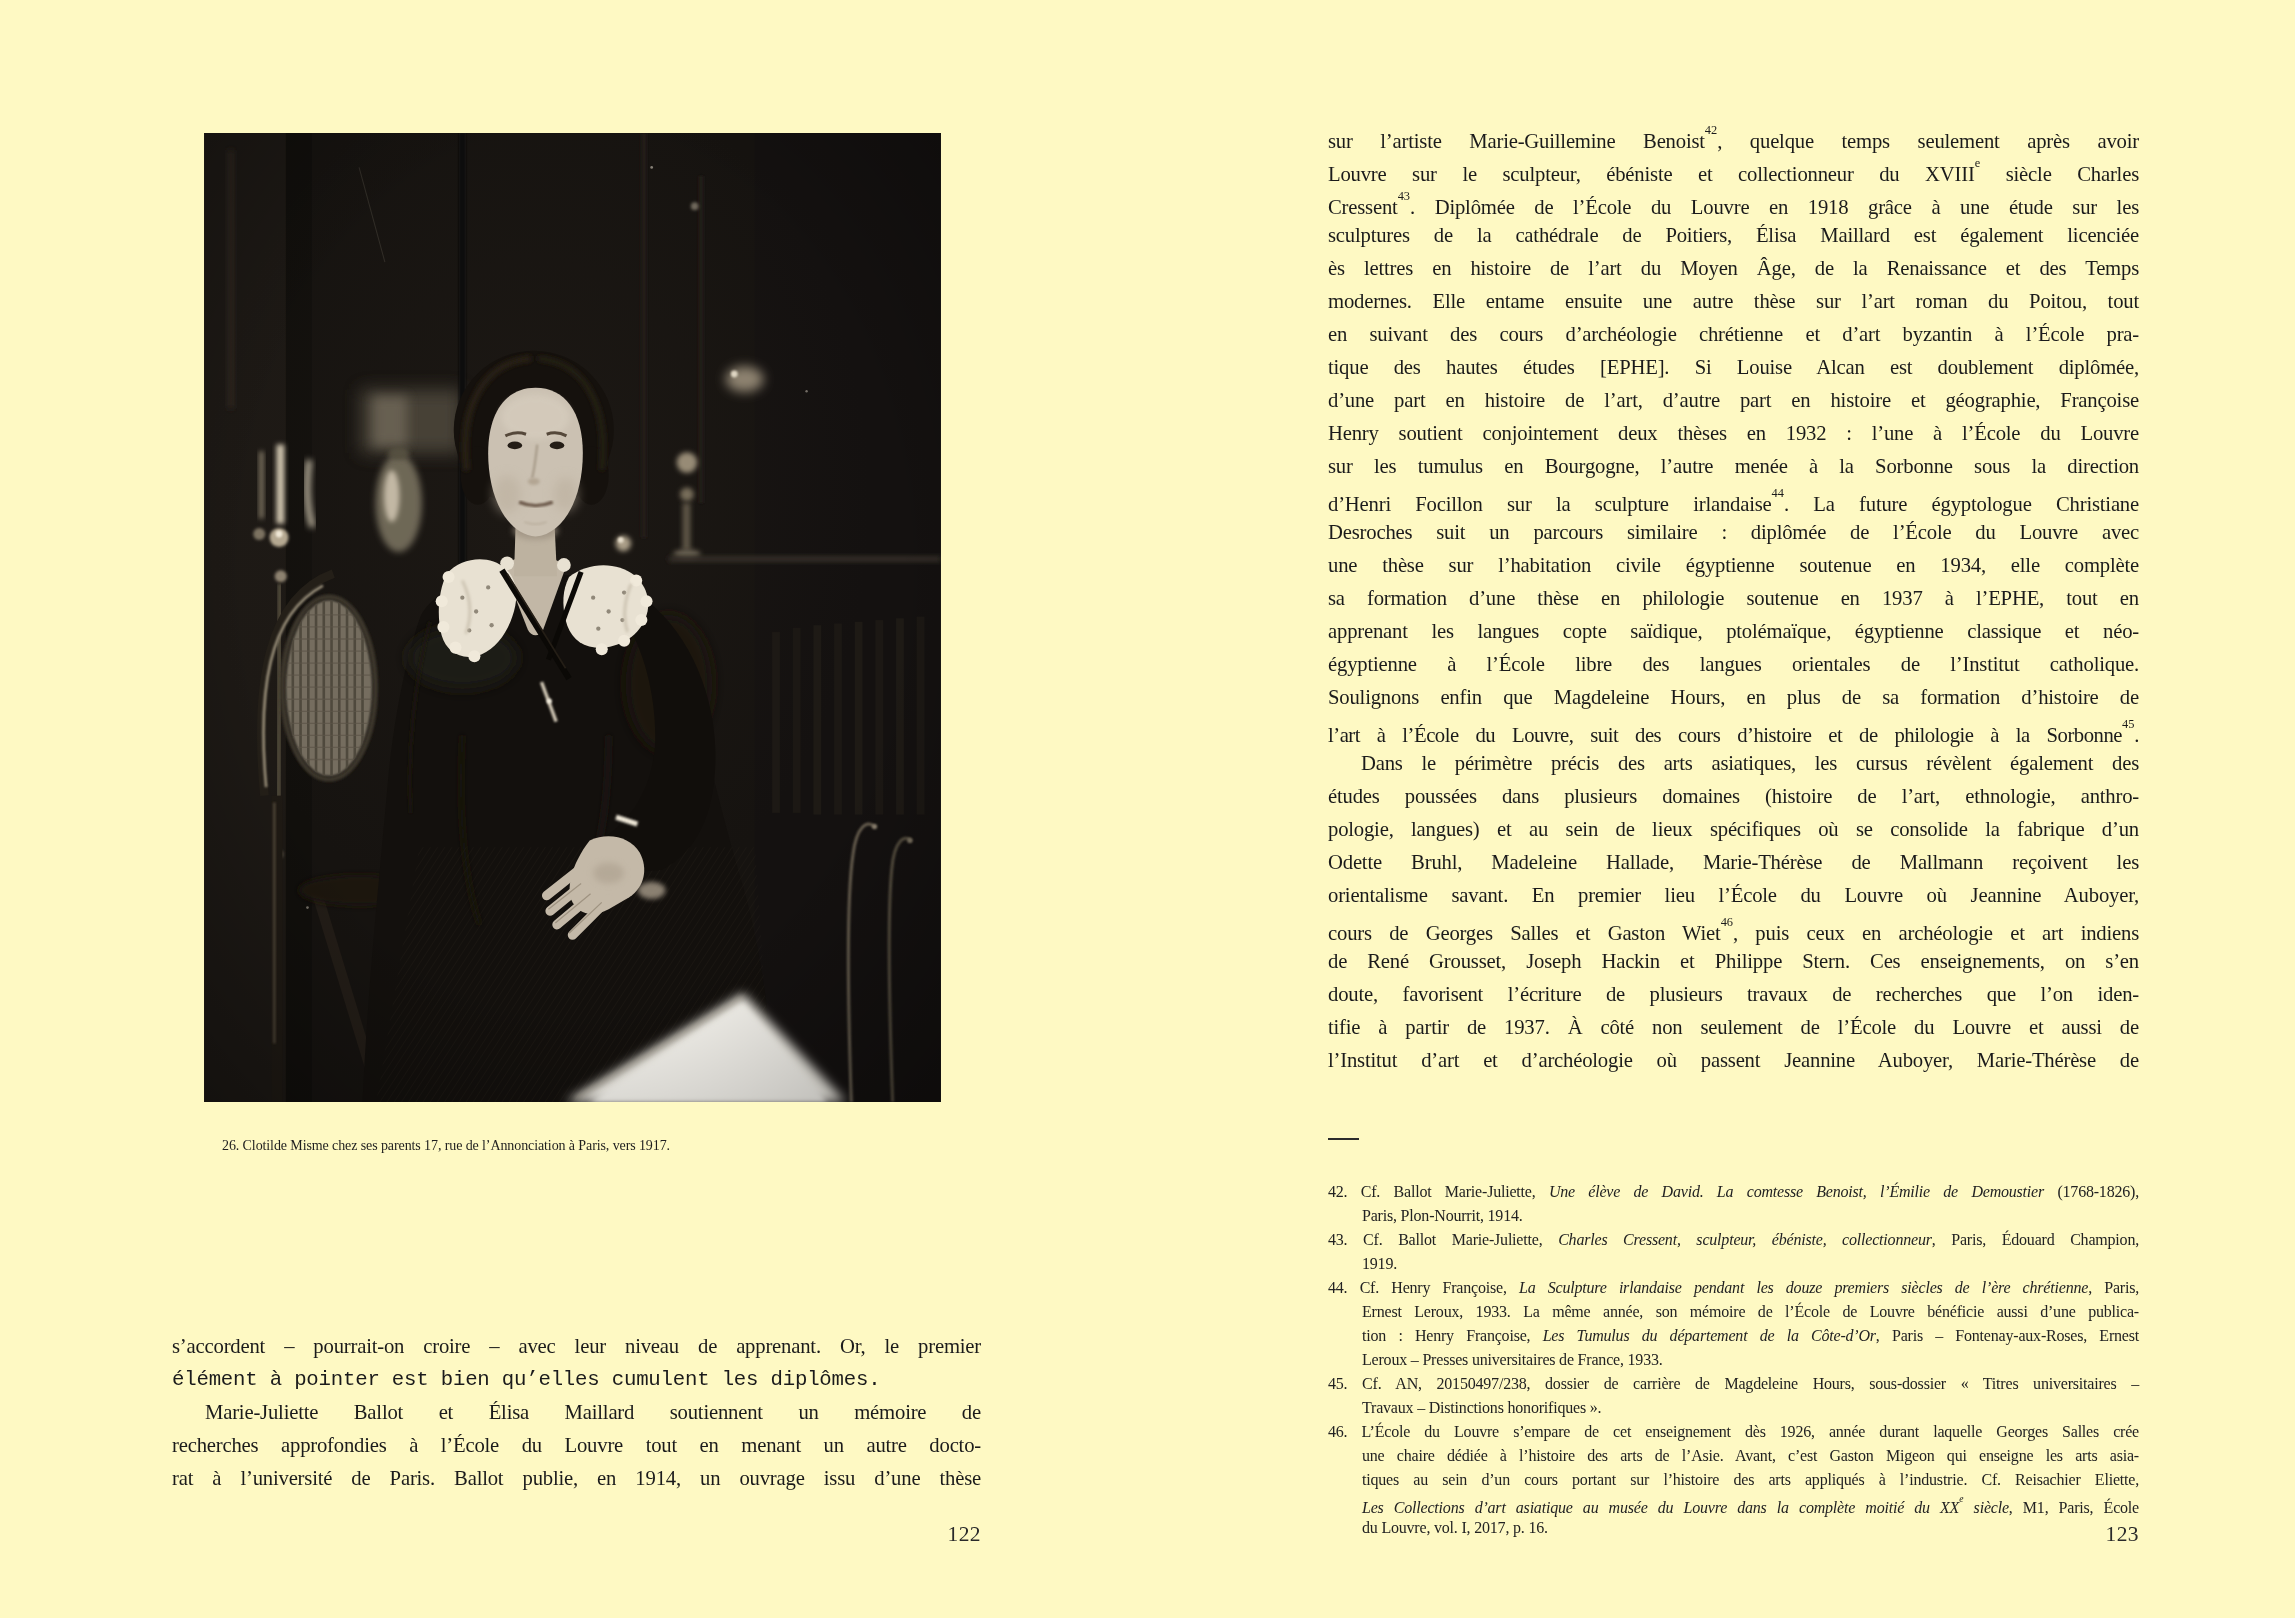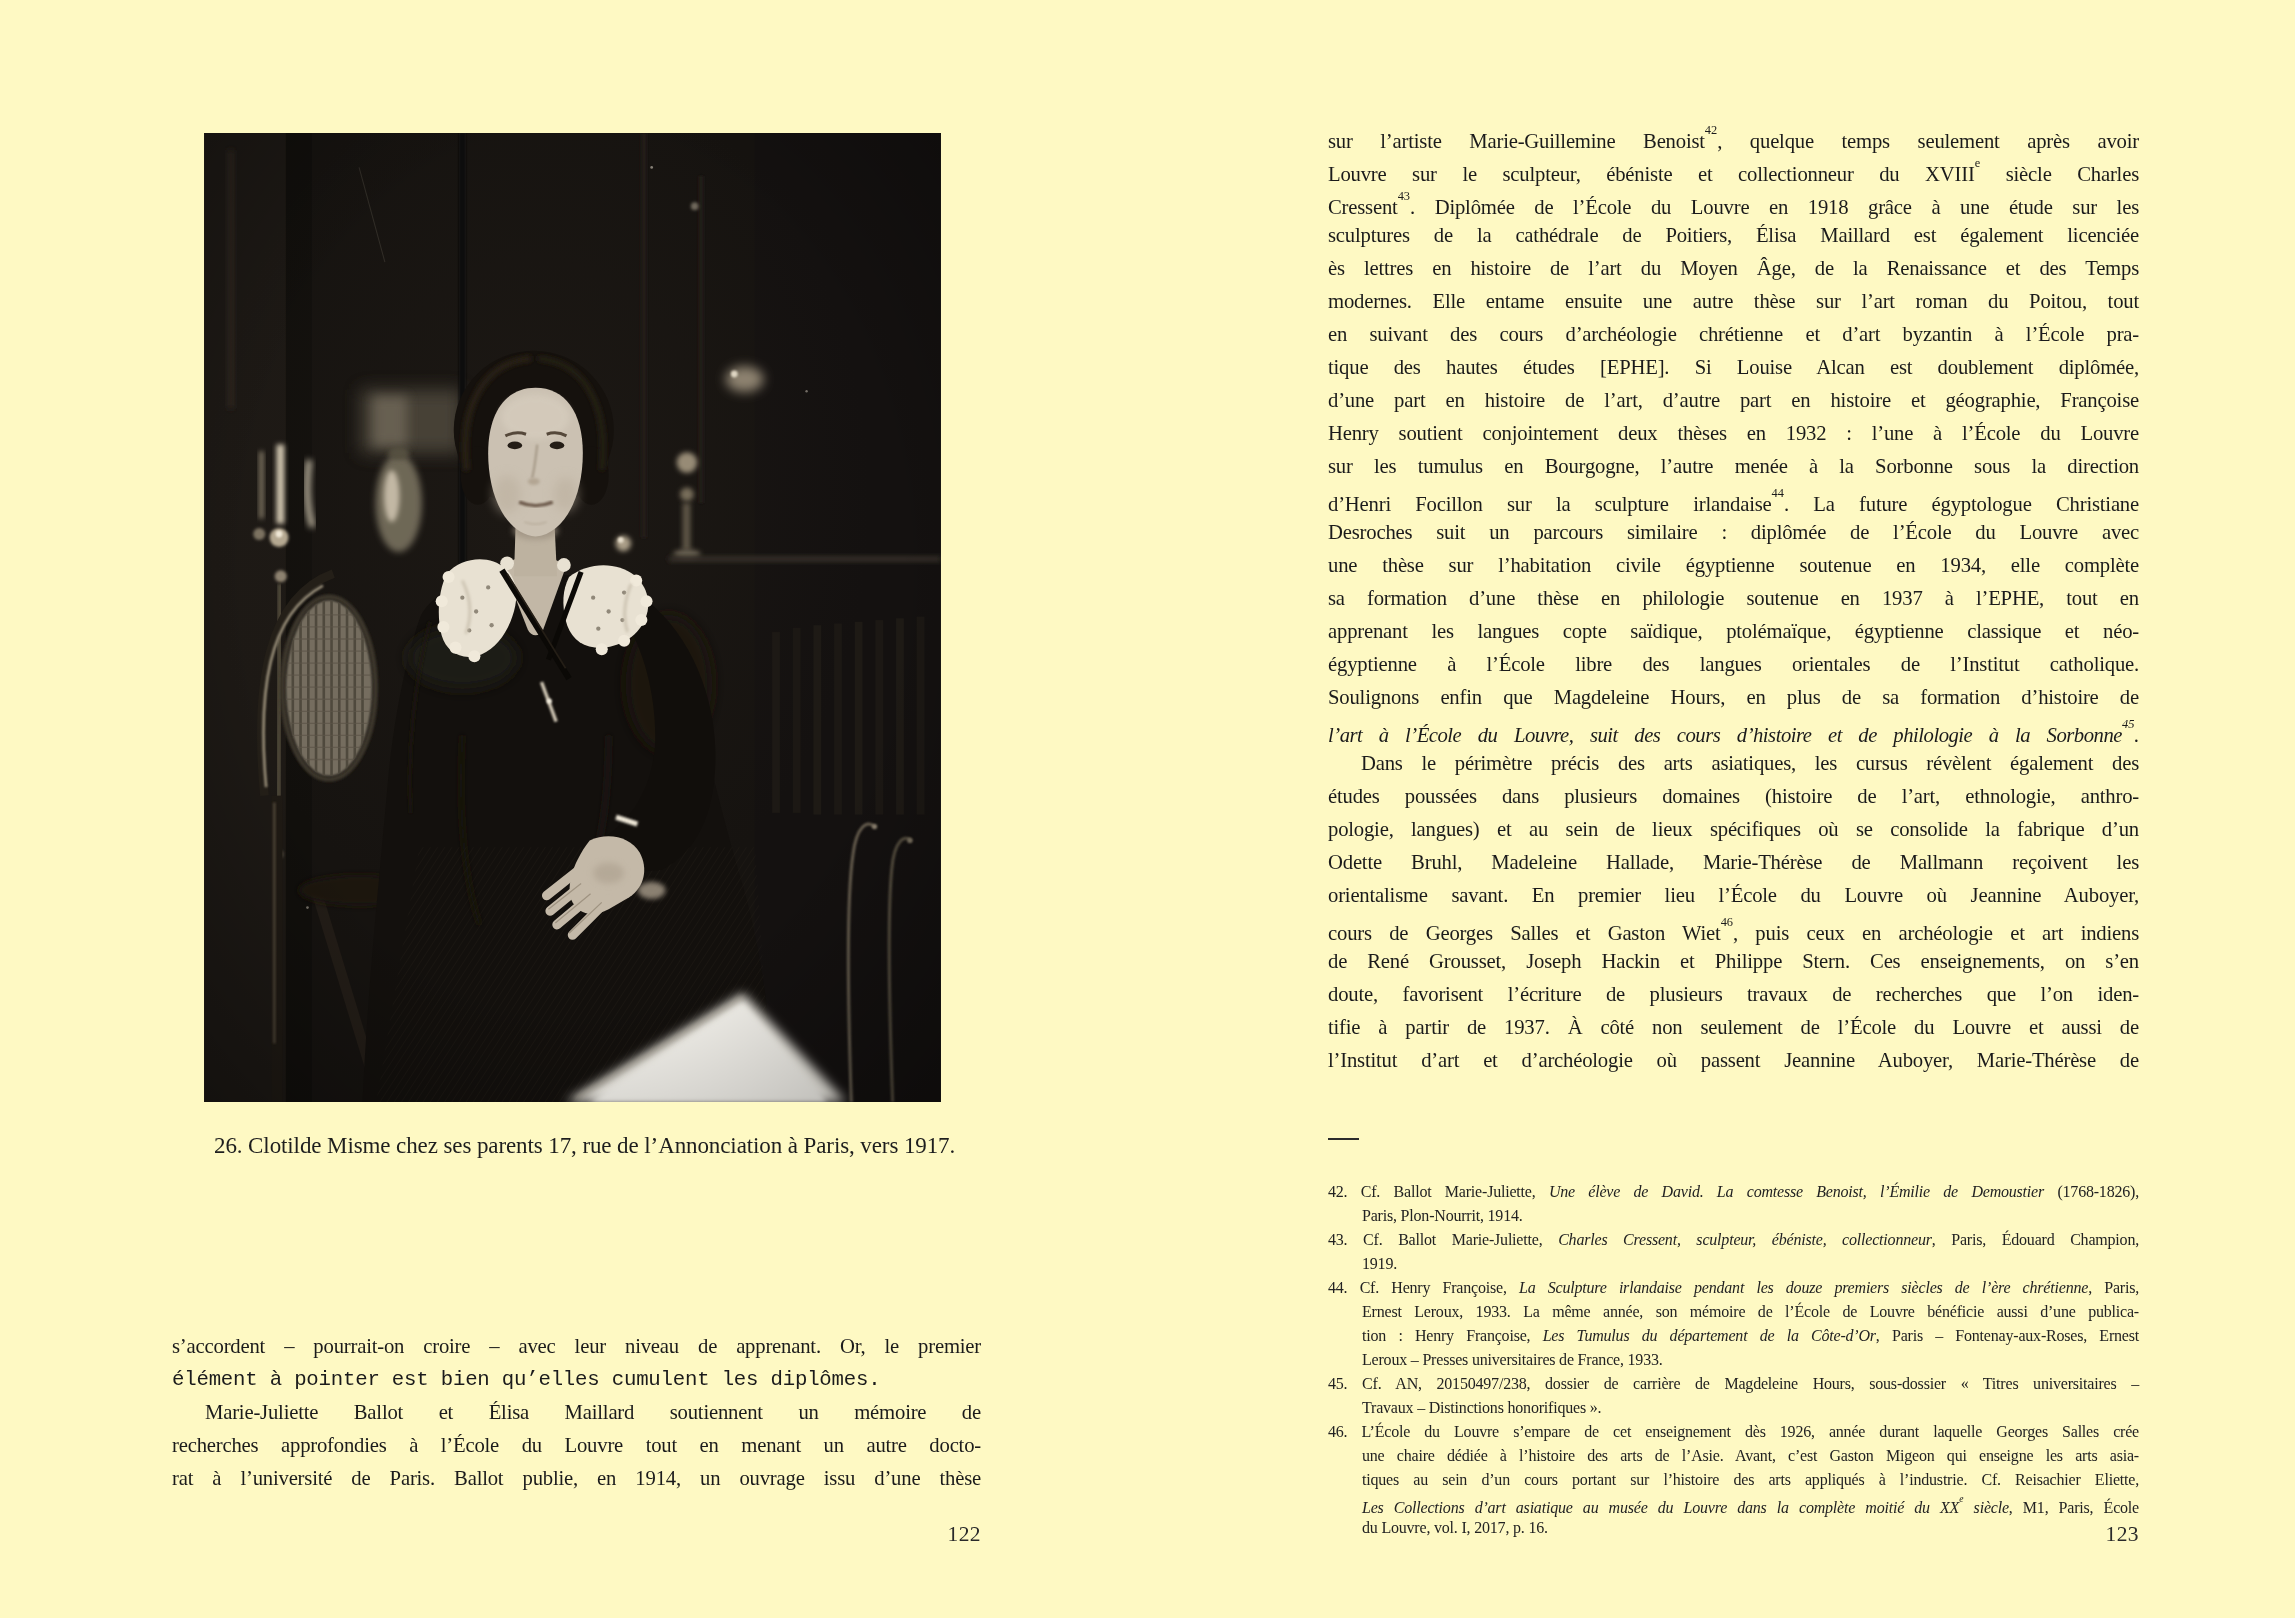--- a/index.html
+++ b/index.html
@@ -5,31 +5,31 @@
   html,body{margin:0;padding:0;background:#ffffff;}
   body{width:2295px;height:1618px;position:relative;overflow:hidden;
        font-family:"Liberation Serif","DejaVu Serif",serif;color:#1b1b1b;}
   .page{position:absolute;top:0;height:1618px;background:#fef9c3;}
   #left-page{left:0;width:1147px;}
   #right-page{left:1147px;width:1148px;}
 
   .photo-wrap{position:absolute;left:204px;top:133px;width:737px;height:969px;}
   .photo-wrap svg{display:block;width:737px;height:969px;}
 
-  .caption{position:absolute;left:214px;top:1133px;width:775px;
-           font-size:23px;line-height:26px;color:#1e1e1e;letter-spacing:-0.1px;}
+  .caption{position:absolute;left:222px;top:1133px;width:775px;
+           font-size:14px;line-height:26px;color:#1e1e1e;letter-spacing:-0.1px;}
 
   .bodyblock{position:absolute;font-size:20.7px;letter-spacing:-0.2px;color:#1b1b1b;}
   #lp-body{left:172px;top:1330px;width:809px;}
   #rp-body{left:181px;top:120px;width:811px;}
 
   .tl{height:33px;line-height:33px;text-align:justify;text-align-last:justify;overflow:visible;}
   .tl.ind{padding-left:33px;}
   .tl.end{text-align-last:left;font-family:Liberation Mono, monospace;}
-  .tl.tight{letter-spacing:-0.5px;word-spacing:-2.6px;font-style:italic;}
+  .tl.tight{letter-spacing:-0.5px;word-spacing:-2.6px;}
 
   .footrule{position:absolute;left:181px;top:1138px;width:31px;height:1.7px;background:#2c2c2c;}
   #rp-foot{position:absolute;left:181px;top:1150px;width:811px;
            font-size:16px;letter-spacing:-0.2px;color:#222;margin-top:30px;}
   .fl{height:24px;line-height:24px;text-align:justify;text-align-last:justify;}
   .fl.pad{padding-left:34px;}
   .fl.end{text-align-last:left;}
 
   sup{font-size:60%;position:relative;top:-0.5em;letter-spacing:0;}
   i{font-style:italic;}

